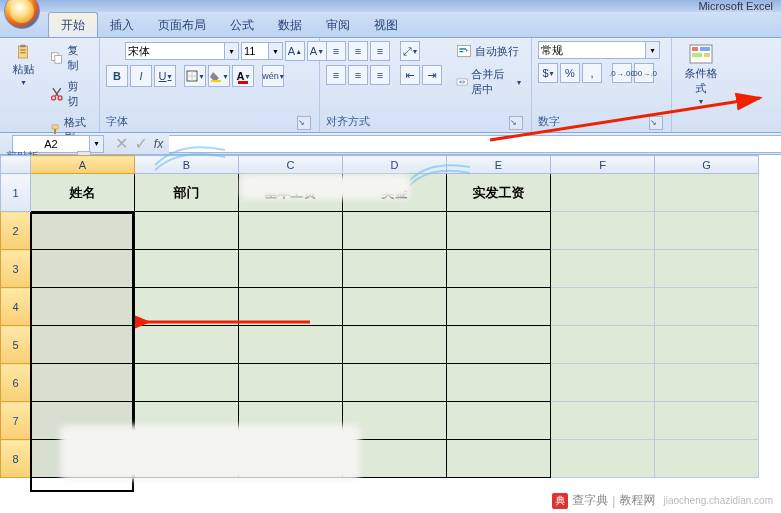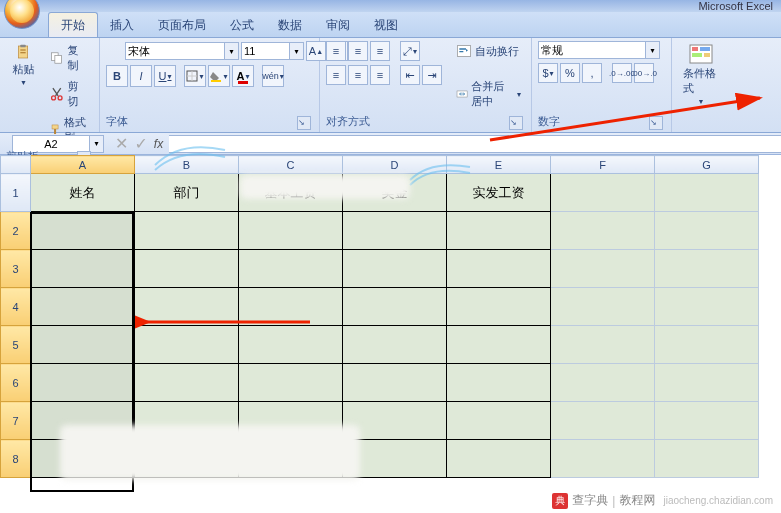--- a/index.html
+++ b/index.html
@@ -15,21 +15,21 @@
 .tab.active { background: linear-gradient(#f5f1e1,#e8ebf4); border:1px solid #8aa8d6; border-bottom:none; border-radius:3px 3px 0 0; }
 
 .ribbon { background: linear-gradient(#e6edf9,#d3e0f4); border-bottom:1px solid #8aa8d6; height:95px; display:flex; }
 .group { border-right:1px solid #b7c8e6; padding:3px 6px 0; display:flex; flex-direction:column; justify-content:space-between; }
 .group-body { display:flex; gap:4px; align-items:flex-start; }
 .group-label { text-align:left; font-size:11px; color:#3a5a92; padding:2px 0 3px; position:relative; }
 .dialog-launcher { position:absolute; right:2px; bottom:2px; width:14px; height:14px; border:1px solid #9fb5d9; font-size:8px; line-height:11px; color:#3a5a92; background:#e1e9f6; cursor:pointer; }
 .btn { border:1px solid transparent; padding:1px 3px; font-size:11px; color:#2a4577; display:inline-flex; align-items:center; gap:3px; cursor:pointer; }
 .vcol { display:flex; flex-direction:column; gap:2px; }
 .hrow { display:flex; gap:2px; align-items:center; }
-.bigbtn { display:flex; flex-direction:column; align-items:center; justify-content:center; width:42px; padding:2px; font-size:11px; color:#2a4577; gap:2px; cursor:pointer; border:1px solid transparent; }
+.bigbtn { display:flex; flex-direction:column; align-items:center; justify-content:center; width:42px; padding:2px; font-size:11px; color:#2a4577; gap:2px; cursor:pointer; border:1px solid transparent;text-align:center; }
 .combo { display:inline-flex; align-items:center; }
 .combo input { border:1px solid #9fb5d9; background:#fff; font-size:11px; padding:1px 2px; height:18px; }
 .combo .dd { width:14px; height:18px; border:1px solid #9fb5d9; border-left:none; background:#e8eef9; font-size:8px; display:flex; align-items:center; justify-content:center; cursor:pointer; }
 .tinybtn { width:22px; height:22px; border:1px solid #9fb5d9; background:#f1f5fc; display:inline-flex; align-items:center; justify-content:center; font-size:11px; cursor:pointer; color:#2a4577; }
 .tinybtn.small{width:20px;height:20px;}
 .dd-arrow::after{content:"▾";font-size:8px;margin-left:1px;}
 
 .namebox-bar { height:22px; background:linear-gradient(#e4ecf9,#d6e2f5); border-bottom:1px solid #9bb4dd; display:flex; align-items:center; }
 .namebox { width:95px; margin-left:12px; display:flex; align-items:flex-start;}
 .namebox input { width:78px; height:18px; border:1px solid #9fb5d9; background:#fff; text-align:center; font-size:11px; }
@@ -37,21 +37,21 @@
 .fx { font-style:italic; color:#555; font-size:12px; }
 .formula-input{flex:1;height:18px;border:1px solid #9fb5d9;border-left:none;border-right:none;background:#fff;}
 
 .sheet { position:relative; overflow:hidden; }
 .grid { border-collapse:collapse; table-layout:fixed; }
 .grid th { background:linear-gradient(#f4f7fc,#dfe8f6); border:1px solid #abc0de; font-size:11px; font-weight:normal; color:#2a4577; text-align:center; }
 .grid th.colh { height:18px; }
 .grid th.rowh { width:30px; }
 .grid th.selcol { background:linear-gradient(#ffe8a6,#f9cf74); border-color:#d6a33c; }
 .grid th.selrow { background:linear-gradient(#ffe8a6,#f9cf74); border-color:#d6a33c; }
-.grid td { border:1px solid #bccbdf; height:38px; background:#dfe9d8; font-size:13px; text-align:center; }
+.grid td { border:1px solid #bccbdf; height:38px; background:#dfe9d8; font-size:13px; text-align:center;font-weight:bold; }
 .grid td.databorder { border:1px solid #000; }
 .grid td.activecell { background:#d6dfd0; }
 .selection-outline { position:absolute; border:2px solid #000; pointer-events:none; }
 
 .watermark1 { position:absolute; pointer-events:none; opacity:0.6; font-size:14px; font-style:italic; color:#5fb0e8; }
 .arrow-red { position:absolute; pointer-events:none; }
 .blur { position:absolute; background:#f4f4f0; filter:blur(3px); border-radius:6px; }
 .footer-wm { position:absolute; bottom:4px; right:8px; font-size:12px; color:#888; display:flex; align-items:center; gap:4px;}
 .footer-wm .logo{width:16px;height:16px;background:#d33;border-radius:2px;color:#fff;font-size:10px;display:flex;align-items:center;justify-content:center;}
 
@@ -123,21 +123,21 @@
   </div>
 
   <div class="group" style="width:220px;">
     <div class="group-body" style="flex-direction:column;gap:4px;">
       <div class="hrow">
         <div class="combo">
             <input style="width: 100px; margin-left: 19px;" value="宋体">
             <span class="dd">▾</span>
           </div>
         <div class="combo">
-            <input style="width: 49px;" value="11">
+            <input style="width: 28px;" value="11">
             <span class="dd">▾</span>
           </div>
         <span class="tinybtn small">A<sup style="font-size:7px;">▲</sup></span>
         <span class="tinybtn small">A<sup style="font-size:7px;">▼</sup></span>
       </div>
       <div class="hrow">
         <span class="tinybtn" style="font-weight:bold;">B</span>
         <span class="tinybtn" style="font-style:italic;">I</span>
         <span class="tinybtn dd-arrow" style="text-decoration:underline;">U</span>
         <span style="width:4px;"></span>
@@ -179,21 +179,21 @@
         </div>
         <div class="hrow">
           <span class="tinybtn small">≡</span>
           <span class="tinybtn small">≡</span>
           <span class="tinybtn small">≡</span>
           <span style="width:6px;"></span>
           <span class="tinybtn small">⇤</span>
           <span class="tinybtn small">⇥</span>
         </div>
       </div>
-      <div class="vcol" style="gap:16px;margin-left:6px;">
+      <div class="vcol" style="gap:4px;margin-left:6px;">
         <div class="btn">
             <svg class="ic" viewBox="0 0 24 24">
               <rect x="2" y="4" width="20" height="16" fill="#fff" stroke="#888"></rect>
               <path d="M5 9h10M5 13h6" stroke="#37a" stroke-width="2"></path>
               <path d="M15 9v4l3-2z" fill="#37a"></path>
             </svg>
             <span>自动换行</span>
           </div>
         <div class="btn dd-arrow">
             <svg class="ic" viewBox="0 0 24 24">

